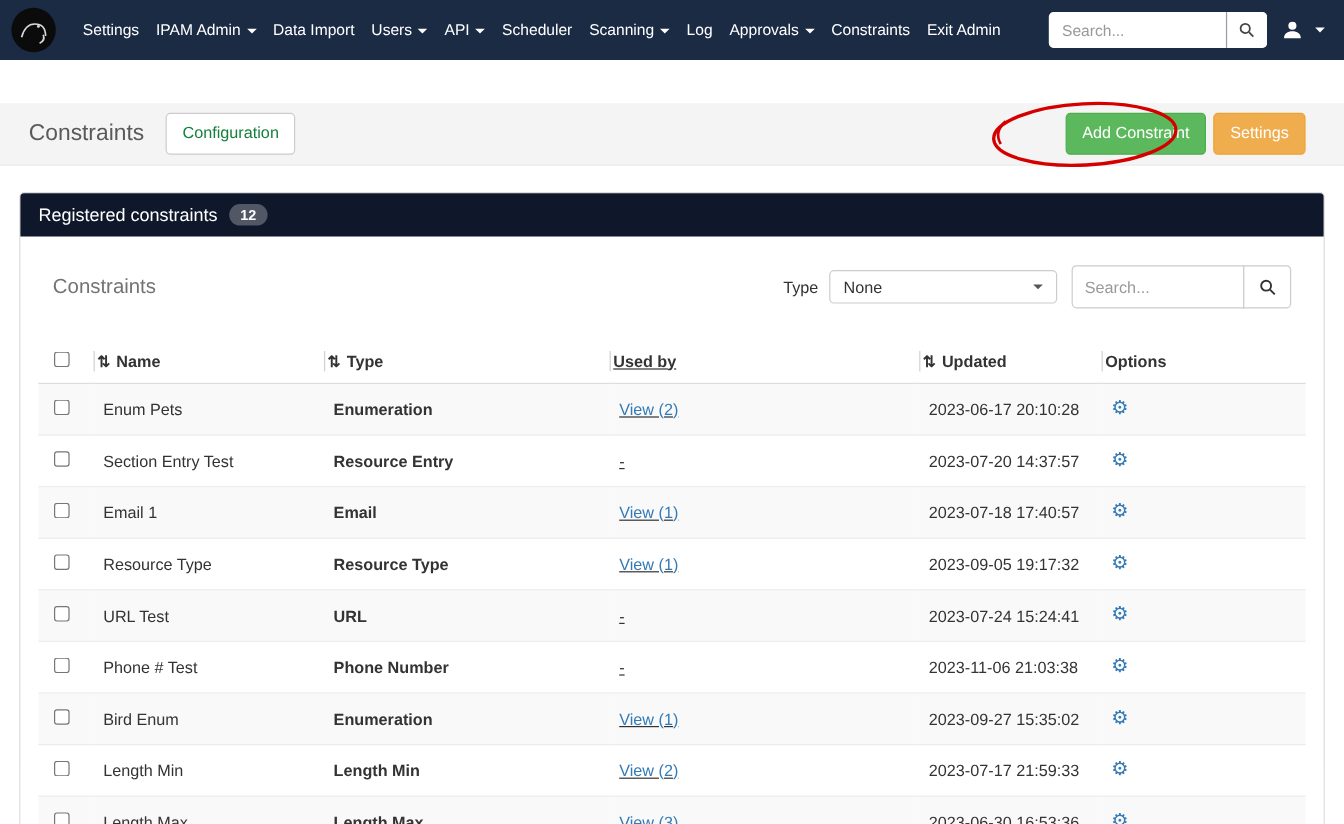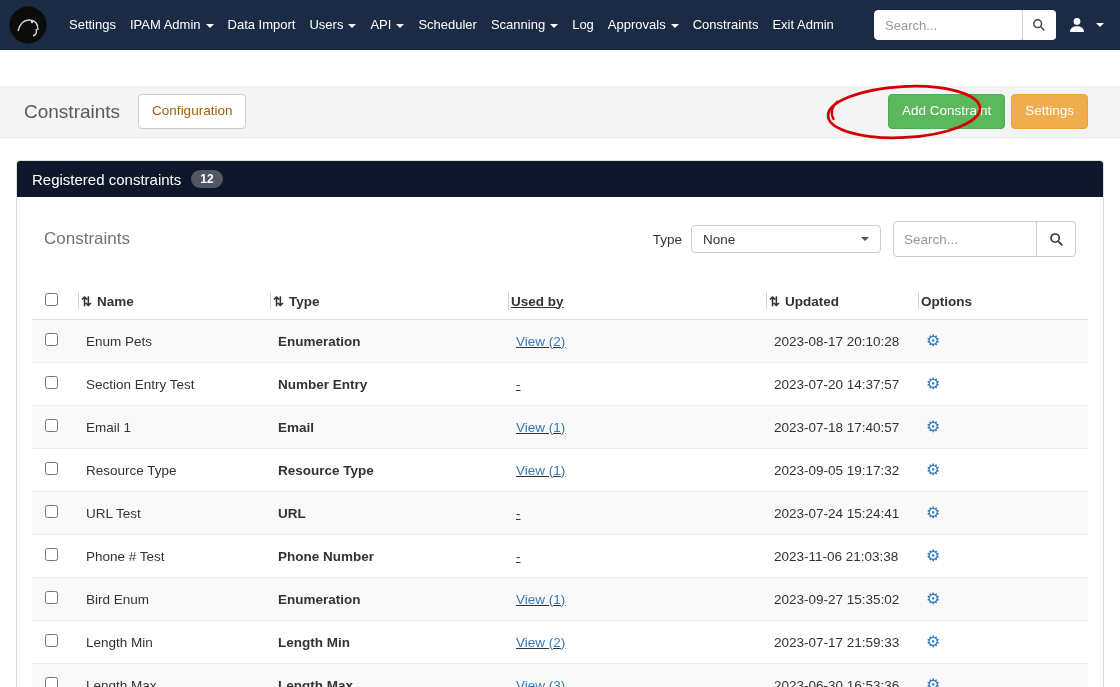--- a/index.html
+++ b/index.html
@@ -75,21 +75,21 @@
   .page-title { font-size: 19px; font-weight: 400; color: #5a5a5a; }
   .btn {
     font-family: "Liberation Sans", sans-serif;
     font-size: 13.5px;
     border-radius: 4px;
     padding: 8px 13px;
     cursor: pointer;
     line-height: 1.2;
     margin-left: 48px;
   }
-  .btn-default { background: #ffffff; border: 1px solid #ccc; color: #a16207; margin-left: 18px; }
+  .btn-default { background: #ffffff; border: 1px solid #ccc; color: #15803d; margin-left: 18px; }
   .btn-success { background: #5cb85c; border: 1px solid #4cae4c; color: #fff; }
   .btn-warning { background: #f0ad4e; border: 1px solid #eea236; color: #fff; margin-left: 6px; }
   .spacer { flex: 1; }
   .add-wrap { position: relative; display: inline-block; }
   .annotation {
     position: absolute;
     left: -16px; top: -12px;
     pointer-events: none;
     overflow: visible;
   }
@@ -294,27 +294,27 @@
             <span>Options</span>
           </th>
         </tr>
       </thead>
       <tbody>
           <tr class="odd">
             <td class="col-check"><input type="checkbox" style=""></td>
             <td class="col-name">Enum Pets</td>
             <td class="col-type">Enumeration</td>
             <td class="col-used"><a href="#">View (2)</a></td>
-            <td class="col-updated">2023-08-17 20:10:28</td>
+            <td class="col-updated">2023-06-17 20:10:28</td>
             <td class="col-options"><span class="gear">⚙</span></td>
           </tr>
           <tr>
             <td class="col-check"><input type="checkbox" style=""></td>
             <td class="col-name">Section Entry Test</td>
-            <td class="col-type">Number Entry</td>
+            <td class="col-type">Resource Entry</td>
             <td class="col-used">-</td>
             <td class="col-updated">2023-07-20 14:37:57</td>
             <td class="col-options"><span class="gear">⚙</span></td>
           </tr>
           <tr class="odd">
             <td class="col-check"><input type="checkbox" style=""></td>
             <td class="col-name">Email 1</td>
             <td class="col-type">Email</td>
             <td class="col-used"><a href="#">View (1)</a></td>
             <td class="col-updated">2023-07-18 17:40:57</td>

